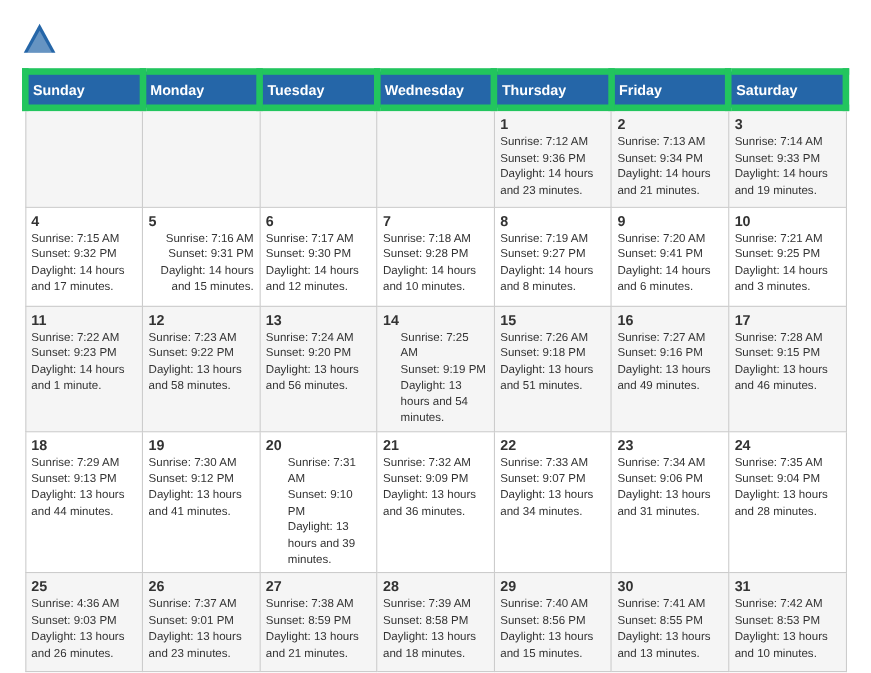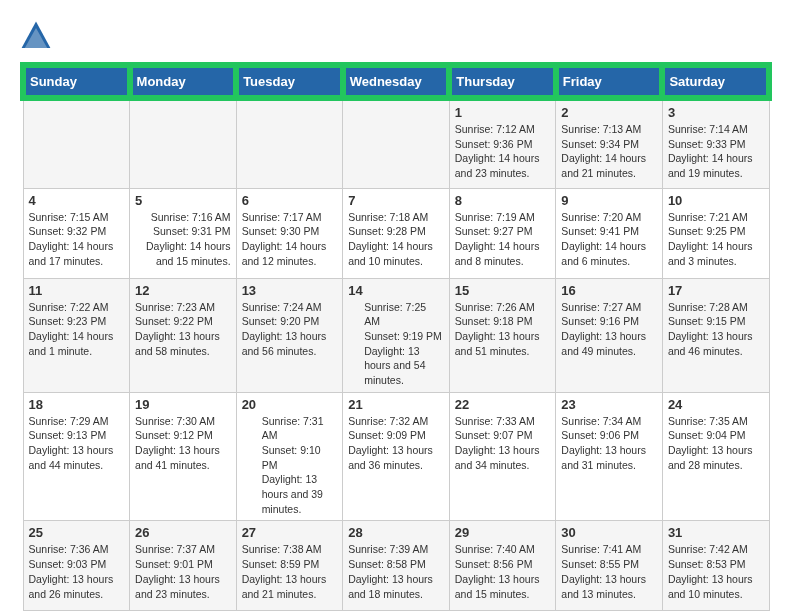--- a/index.html
+++ b/index.html
@@ -270,21 +270,21 @@
         <td>
           <span class="day-number">24</span>
           <div class="day-info" style="white-space: pre-line;">Sunrise: 7:35 AM
 Sunset: 9:04 PM
 Daylight: 13 hours and 28 minutes.</div>
         </td>
       </tr>
       <tr>
         <td>
           <span class="day-number">25</span>
-          <div class="day-info" style="white-space: pre-line;">Sunrise: 7:36 AM
+          <div class="day-info" style="white-space: pre-line;">Sunrise: 4:36 AM
 Sunset: 9:03 PM
 Daylight: 13 hours and 26 minutes.</div>
         </td>
         <td>
           <span class="day-number">26</span>
           <div class="day-info" style="white-space: pre-line;">Sunrise: 7:37 AM
 Sunset: 9:01 PM
 Daylight: 13 hours and 23 minutes.</div>
         </td>
         <td>

